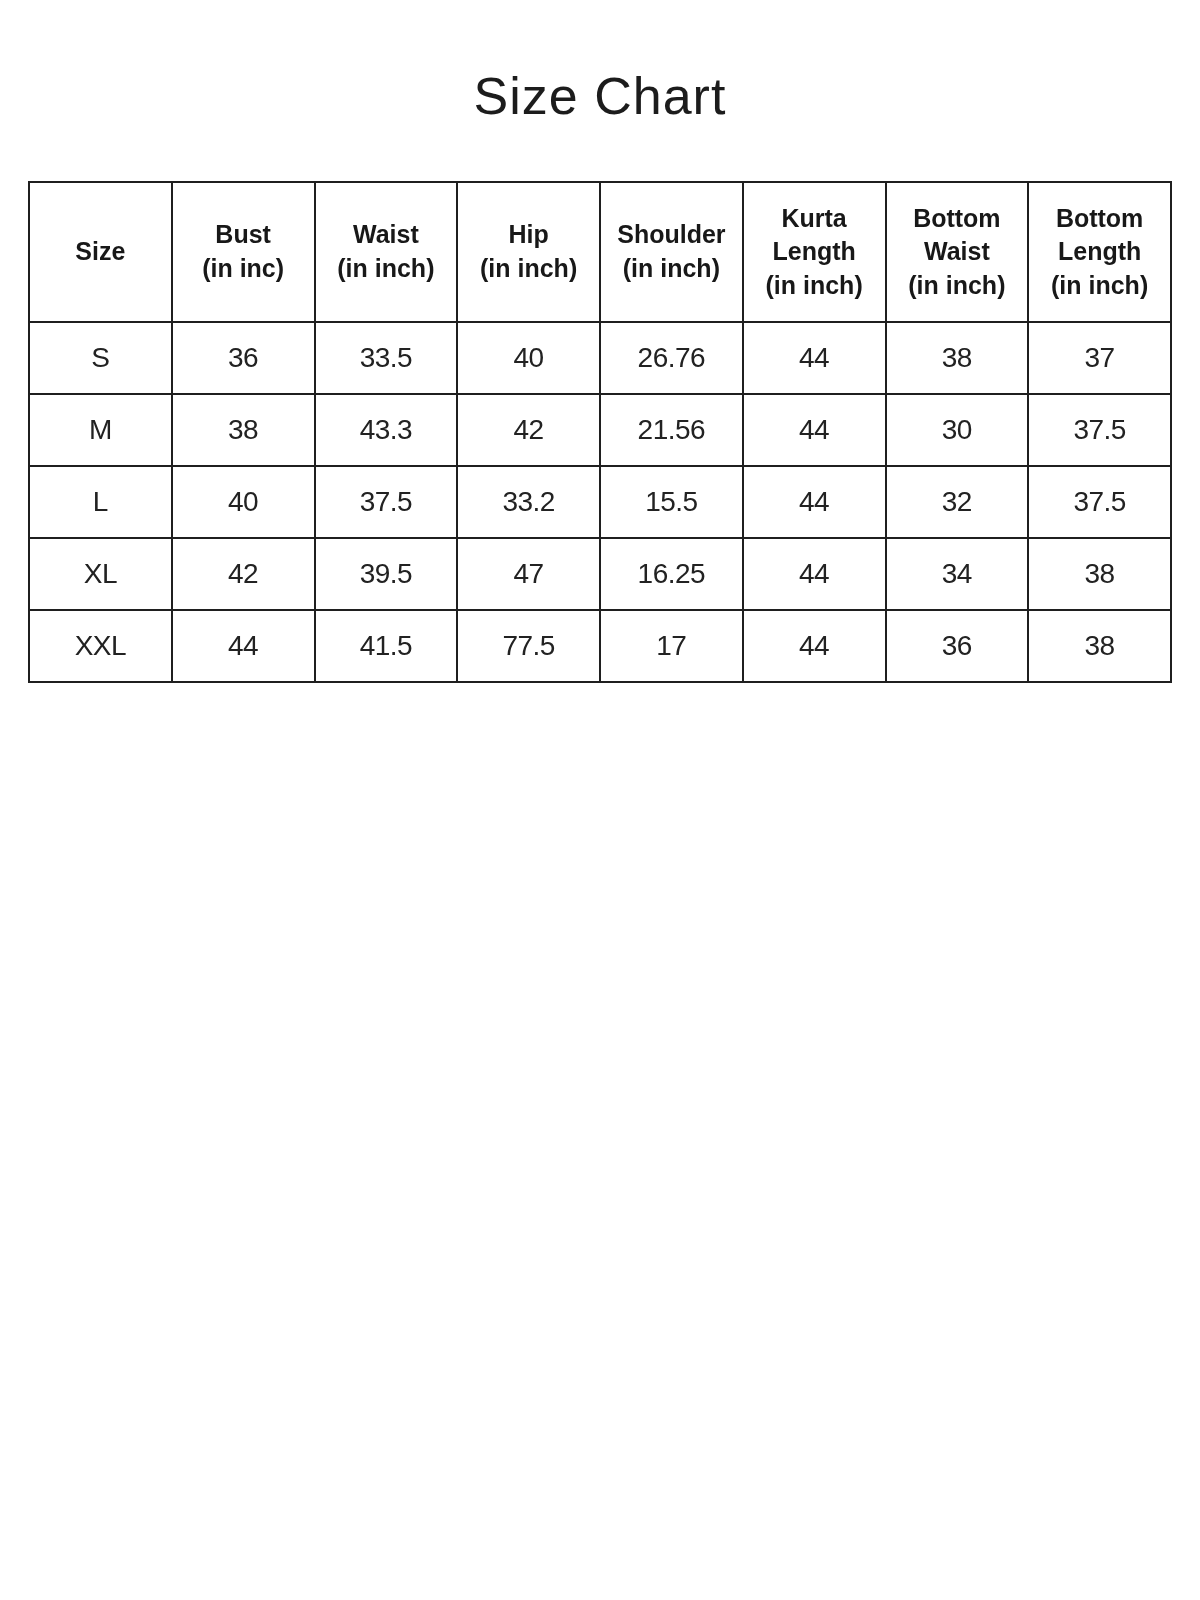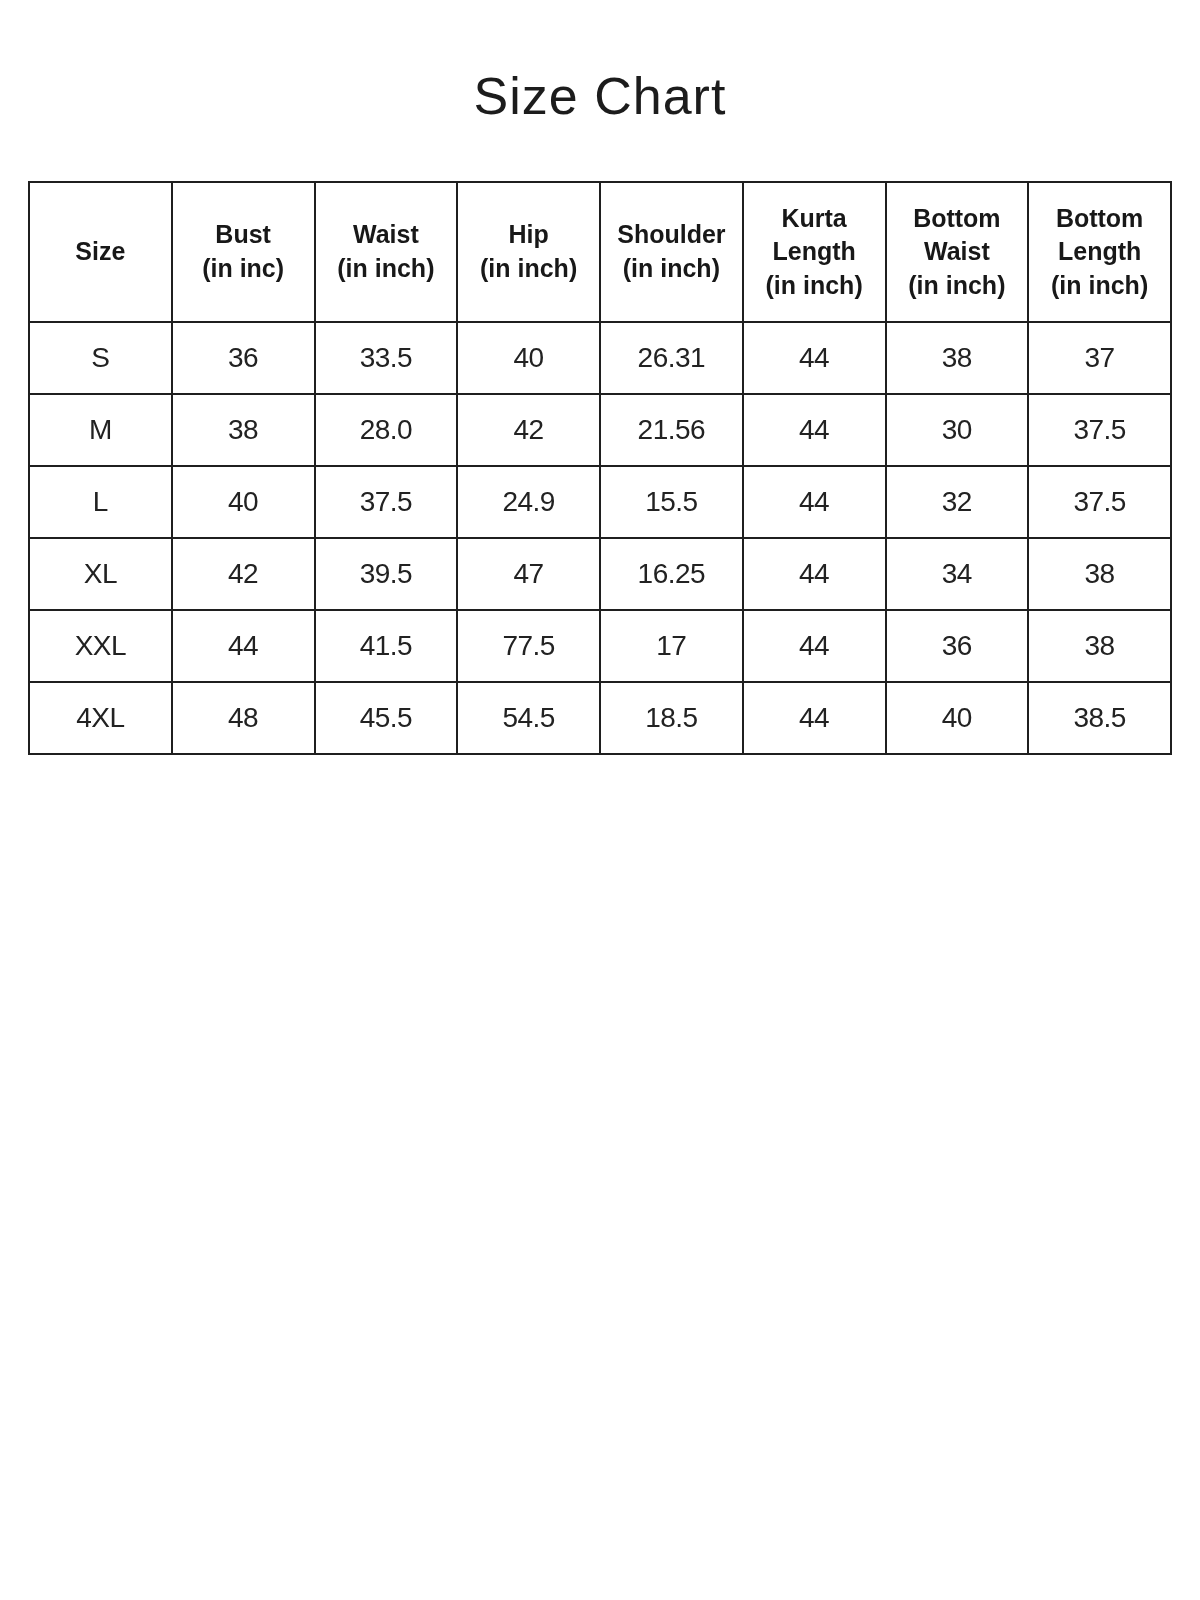--- a/index.html
+++ b/index.html
@@ -88,40 +88,40 @@
 Length
 (in inch)</th>
       </tr>
     </thead>
     <tbody>
       <tr>
         <td>S</td>
         <td>36</td>
         <td>33.5</td>
         <td>40</td>
-        <td>26.31</td>
+        <td>26.76</td>
         <td>44</td>
         <td>38</td>
         <td>37</td>
       </tr>
       <tr>
         <td>M</td>
         <td>38</td>
-        <td>28.0</td>
+        <td>43.3</td>
         <td>42</td>
         <td>21.56</td>
         <td>44</td>
         <td>30</td>
         <td>37.5</td>
       </tr>
       <tr>
         <td>L</td>
         <td>40</td>
         <td>37.5</td>
-        <td>24.9</td>
+        <td>33.2</td>
         <td>15.5</td>
         <td>44</td>
         <td>32</td>
         <td>37.5</td>
       </tr>
       <tr>
         <td>XL</td>
         <td>42</td>
         <td>39.5</td>
         <td>47</td>
@@ -133,26 +133,16 @@
       <tr>
         <td>XXL</td>
         <td>44</td>
         <td>41.5</td>
         <td>77.5</td>
         <td>17</td>
         <td>44</td>
         <td>36</td>
         <td>38</td>
       </tr>
-      <tr>
-        <td>4XL</td>
-        <td>48</td>
-        <td>45.5</td>
-        <td>54.5</td>
-        <td>18.5</td>
-        <td>44</td>
-        <td>40</td>
-        <td>38.5</td>
-      </tr>
     </tbody>
   </table>
 
 </div>
 
 </body></html>

